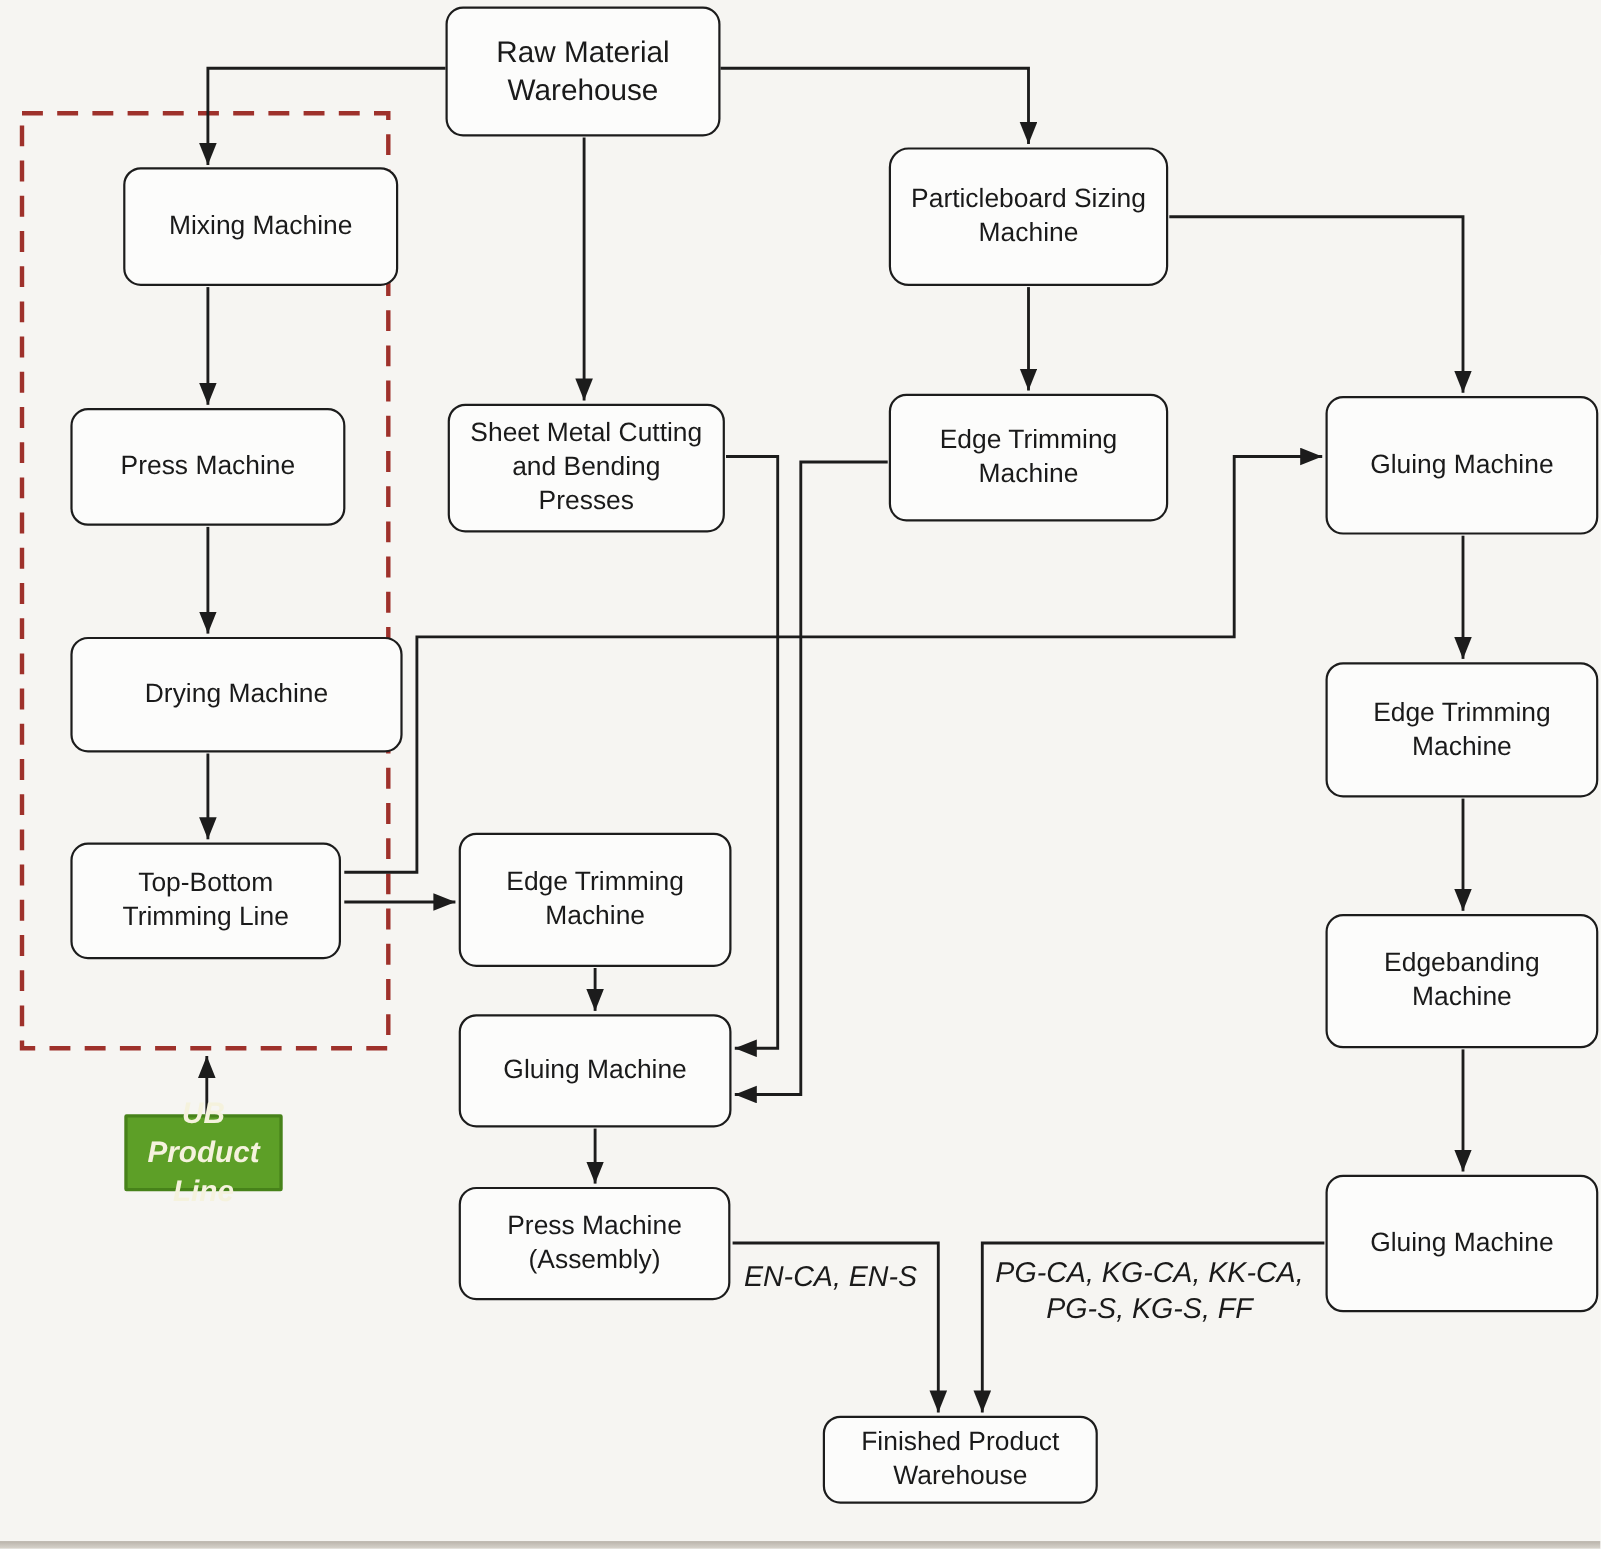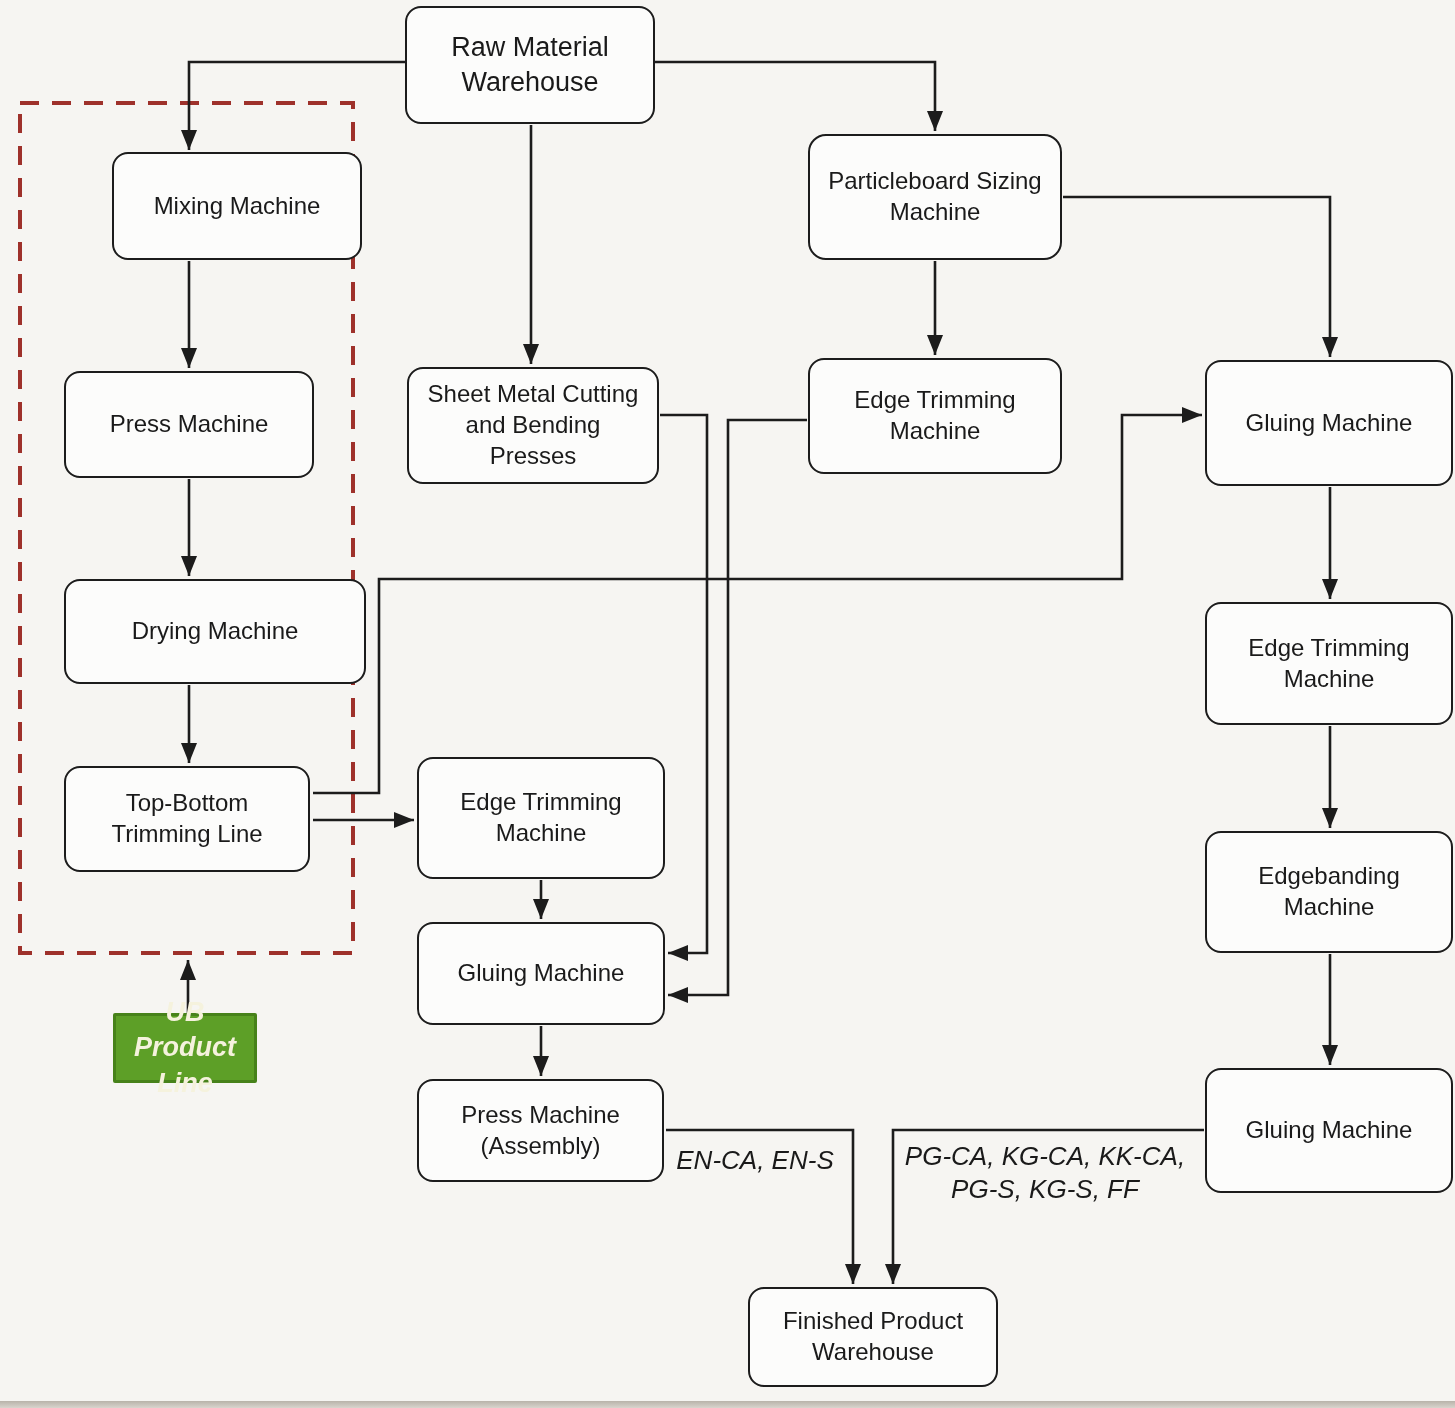--- a/index.html
+++ b/index.html
@@ -170,21 +170,21 @@
   </div>
 
   <div class="node" style="left:417px; top:922px; width:248px; height:103px;">
     <span>Gluing Machine</span>
   </div>
 
   <div class="node" style="left:417px; top:1079px; width:247px; height:103px;justify-content:flex-end;">
     <span>Press Machine (Assembly)</span>
   </div>
 
-  <div class="node" style="left:748px; top:1287px; width:250px; height:100px;">
+  <div class="node" style="left:748px; top:1287px; width:250px; height:80px;">
     <span>Finished Product Warehouse</span>
   </div>
 
   <div class="node green" style="left:113px; top:1013px; width:144px; height:70px;">
     <span>UB Product Line</span>
   </div>
 
   <div class="flow-label" style="left:655px; top:1144px; width:200px;">EN-CA, EN-S</div>
 
   <div class="flow-label" style="left:895px; top:1140px; width:300px;">

